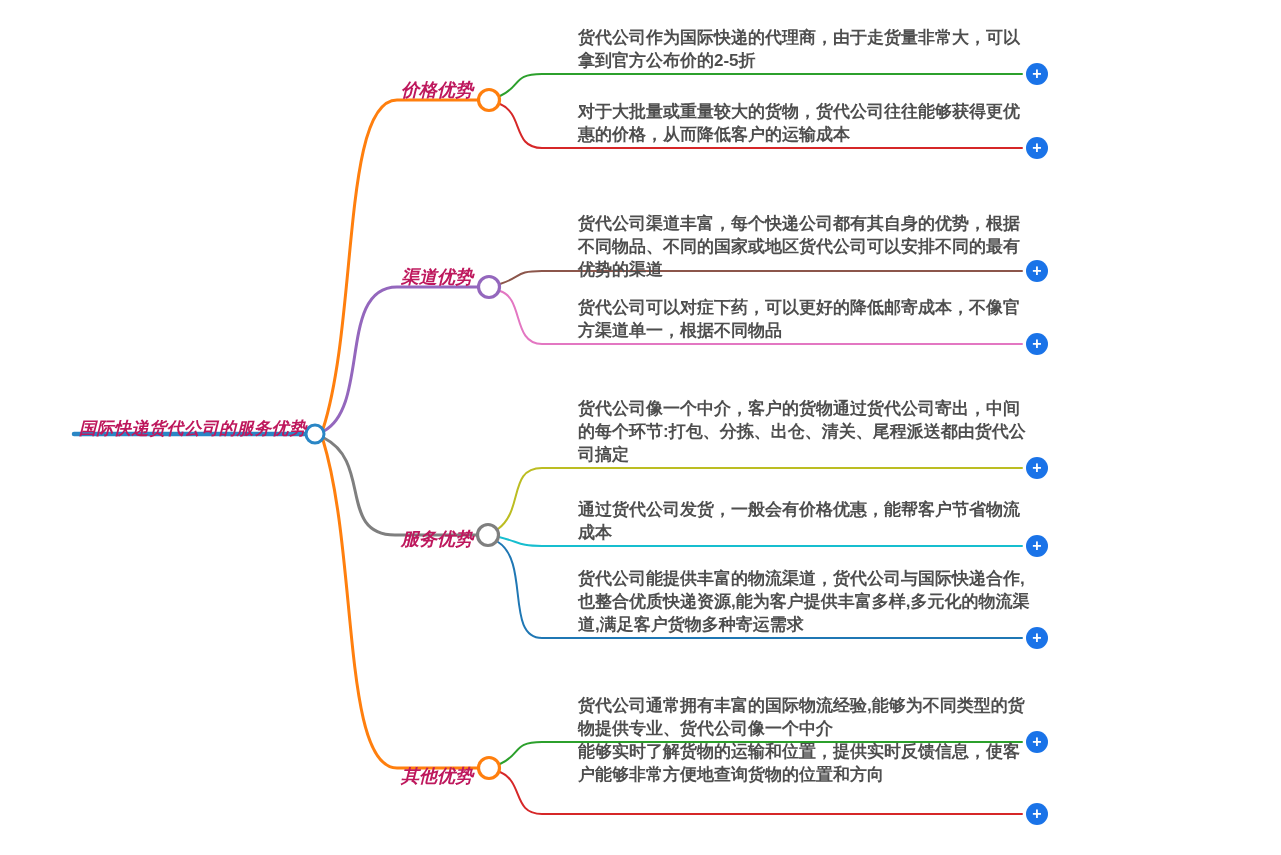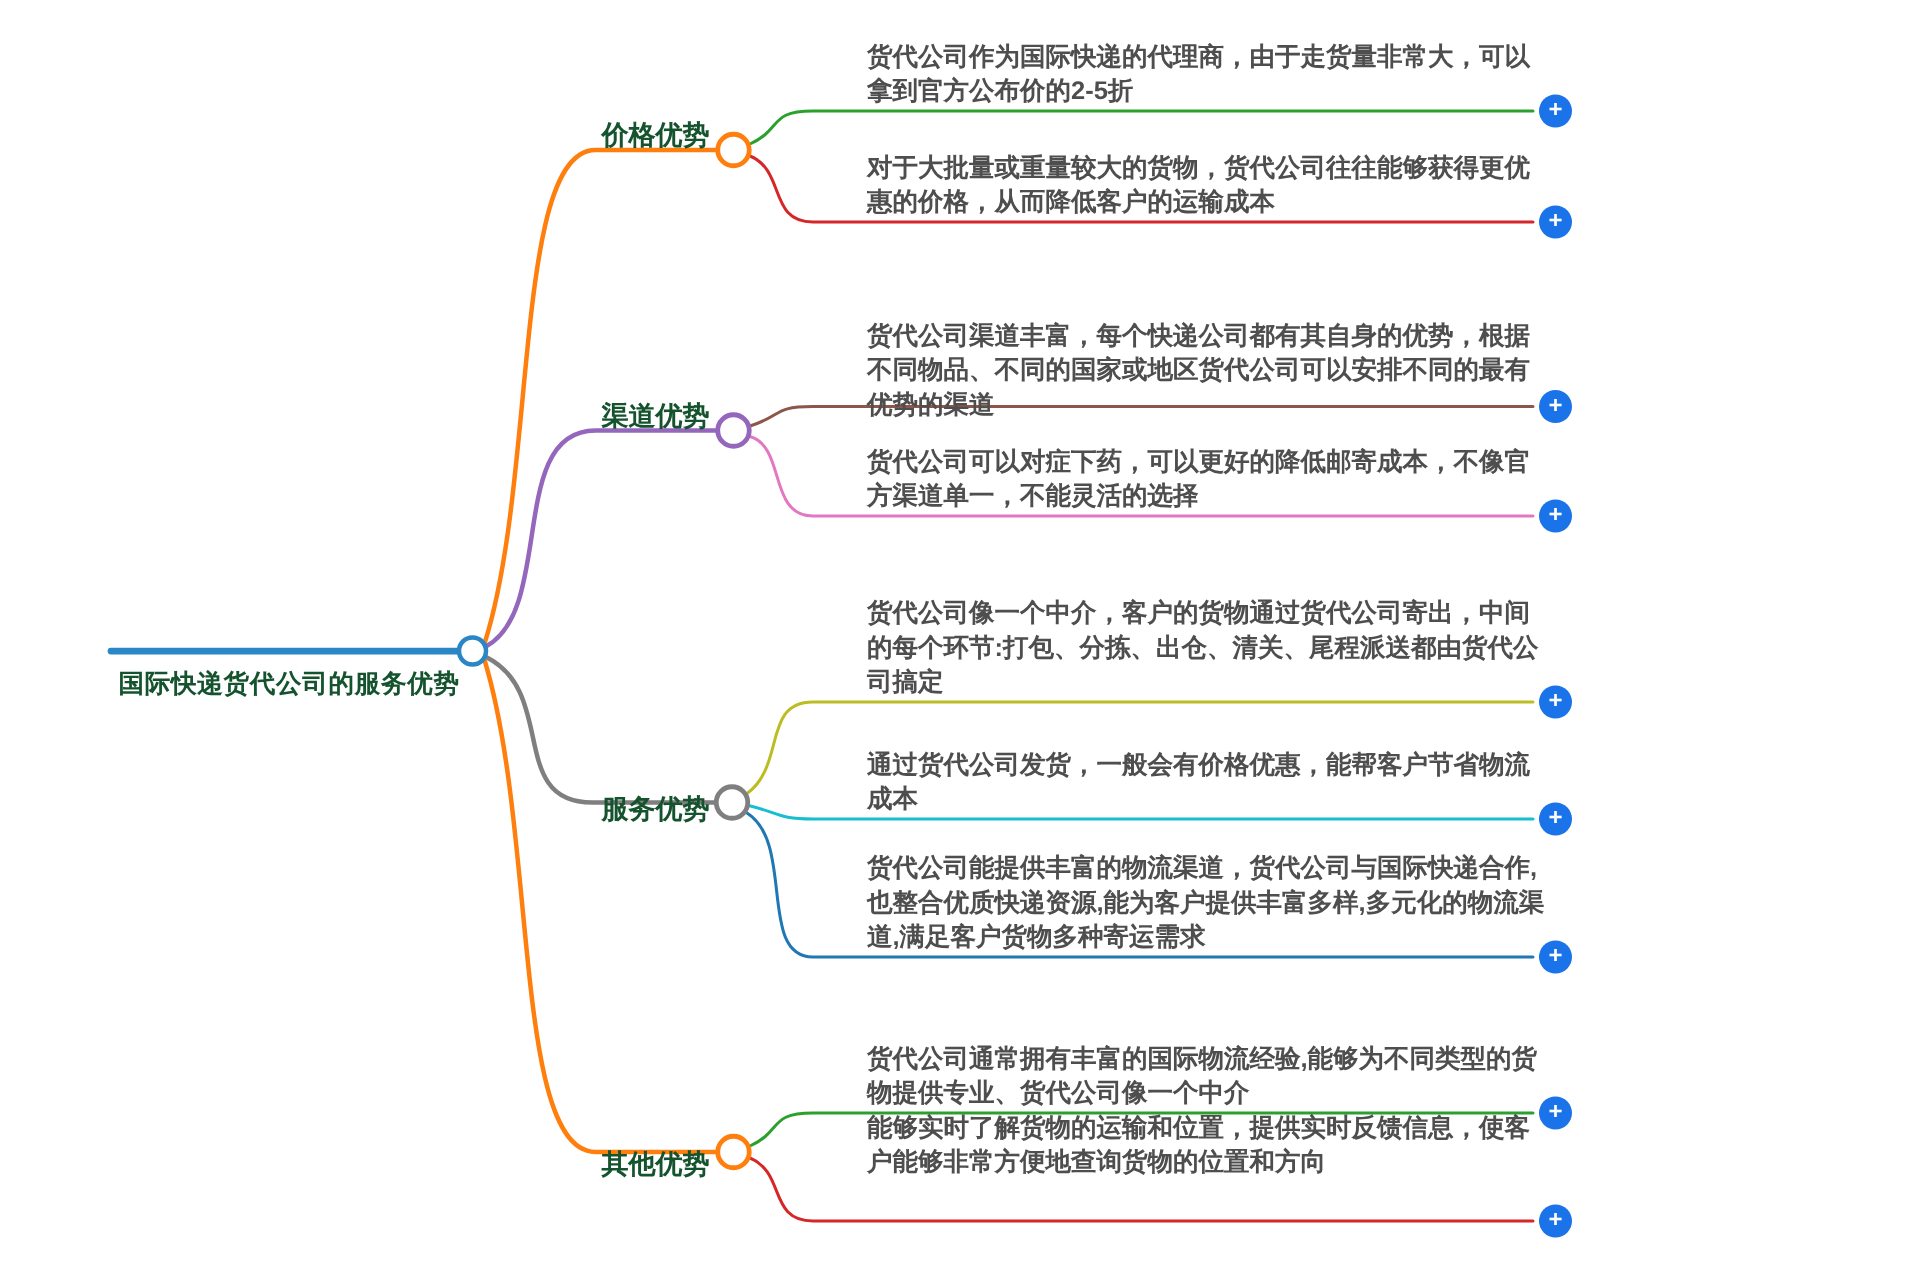--- a/index.html
+++ b/index.html
@@ -3,24 +3,24 @@
 <meta charset="utf-8">
 <style>
   html,body{margin:0;padding:0;}
   body{
     width:1281px;height:855px;position:relative;overflow:hidden;
     background:#ffffff;
     font-family:"Liberation Sans","DejaVu Sans",sans-serif;
   }
   #curves{position:absolute;left:0;top:0;z-index:0;}
   .node-label{
-    position:absolute;z-index:2;color:#14532d;font-weight:bold;
-    white-space:nowrap;cursor:default;
+    position:absolute;z-index:2;color:#be185d;font-weight:bold;
+    white-space:nowrap;cursor:default;font-style:italic;
   }
-  .root-label{left:79px;top:417px;font-size:17px;letter-spacing:0.5px;margin-top:27px;}
+  .root-label{left:79px;top:417px;font-size:17px;letter-spacing:0.5px;}
   .branch-label{font-size:18px;left:401px;}
   .leaf-text{
     position:absolute;left:578px;width:452px;z-index:2;
     font-size:17px;line-height:23px;color:#4e4e4e;font-weight:bold;
   }
   .plus-btn{
     position:absolute;width:22px;height:22px;border-radius:50%;
     z-index:3;display:flex;align-items:center;justify-content:center;
     color:#ffffff;font-size:16px;font-weight:bold;line-height:1;
     cursor:pointer;user-select:none;
@@ -60,21 +60,21 @@
 <div class="node-label root-label">国际快递货代公司的服务优势</div>
 
 <div class="node-label branch-label" style="top:78px">价格优势</div>
 <div class="node-label branch-label" style="top:265px">渠道优势</div>
 <div class="node-label branch-label" style="top:527px">服务优势</div>
 <div class="node-label branch-label" style="top:764px">其他优势</div>
 
 <div class="leaf-text" style="top:26px">货代公司作为国际快递的代理商，由于走货量非常大，可以拿到官方公布价的2-5折</div>
 <div class="leaf-text" style="top:100px">对于大批量或重量较大的货物，货代公司往往能够获得更优惠的价格，从而降低客户的运输成本</div>
 <div class="leaf-text" style="top:212px">货代公司渠道丰富，每个快递公司都有其自身的优势，根据不同物品、不同的国家或地区货代公司可以安排不同的最有优势的渠道</div>
-<div class="leaf-text" style="top:296px">货代公司可以对症下药，可以更好的降低邮寄成本，不像官方渠道单一，不能灵活的选择</div>
+<div class="leaf-text" style="top:296px">货代公司可以对症下药，可以更好的降低邮寄成本，不像官方渠道单一，根据不同物品</div>
 <div class="leaf-text" style="top:397px">货代公司像一个中介，客户的货物通过货代公司寄出，中间的每个环节:打包、分拣、出仓、清关、尾程派送都由货代公司搞定</div>
 <div class="leaf-text" style="top:498px">通过货代公司发货，一般会有价格优惠，能帮客户节省物流成本</div>
 <div class="leaf-text" style="top:567px">货代公司能提供丰富的物流渠道，货代公司与国际快递合作,也整合优质快递资源,能为客户提供丰富多样,多元化的物流渠道,满足客户货物多种寄运需求</div>
 <div class="leaf-text" style="top:694px">货代公司通常拥有丰富的国际物流经验,能够为不同类型的货物提供专业、货代公司像一个中介</div>
 <div class="leaf-text" style="top:740px">能够实时了解货物的运输和位置，提供实时反馈信息，使客户能够非常方便地查询货物的位置和方向</div>
 
 <div class="plus-btn" style="left: 1026px; top: 63px; background-color: rgb(26, 115, 232);">+</div>
 <div class="plus-btn" style="left: 1026px; top: 137px; background-color: rgb(26, 115, 232);">+</div>
 <div class="plus-btn" style="left: 1026px; top: 260px; background-color: rgb(26, 115, 232);">+</div>
 <div class="plus-btn" style="left: 1026px; top: 333px; background-color: rgb(26, 115, 232);">+</div>

